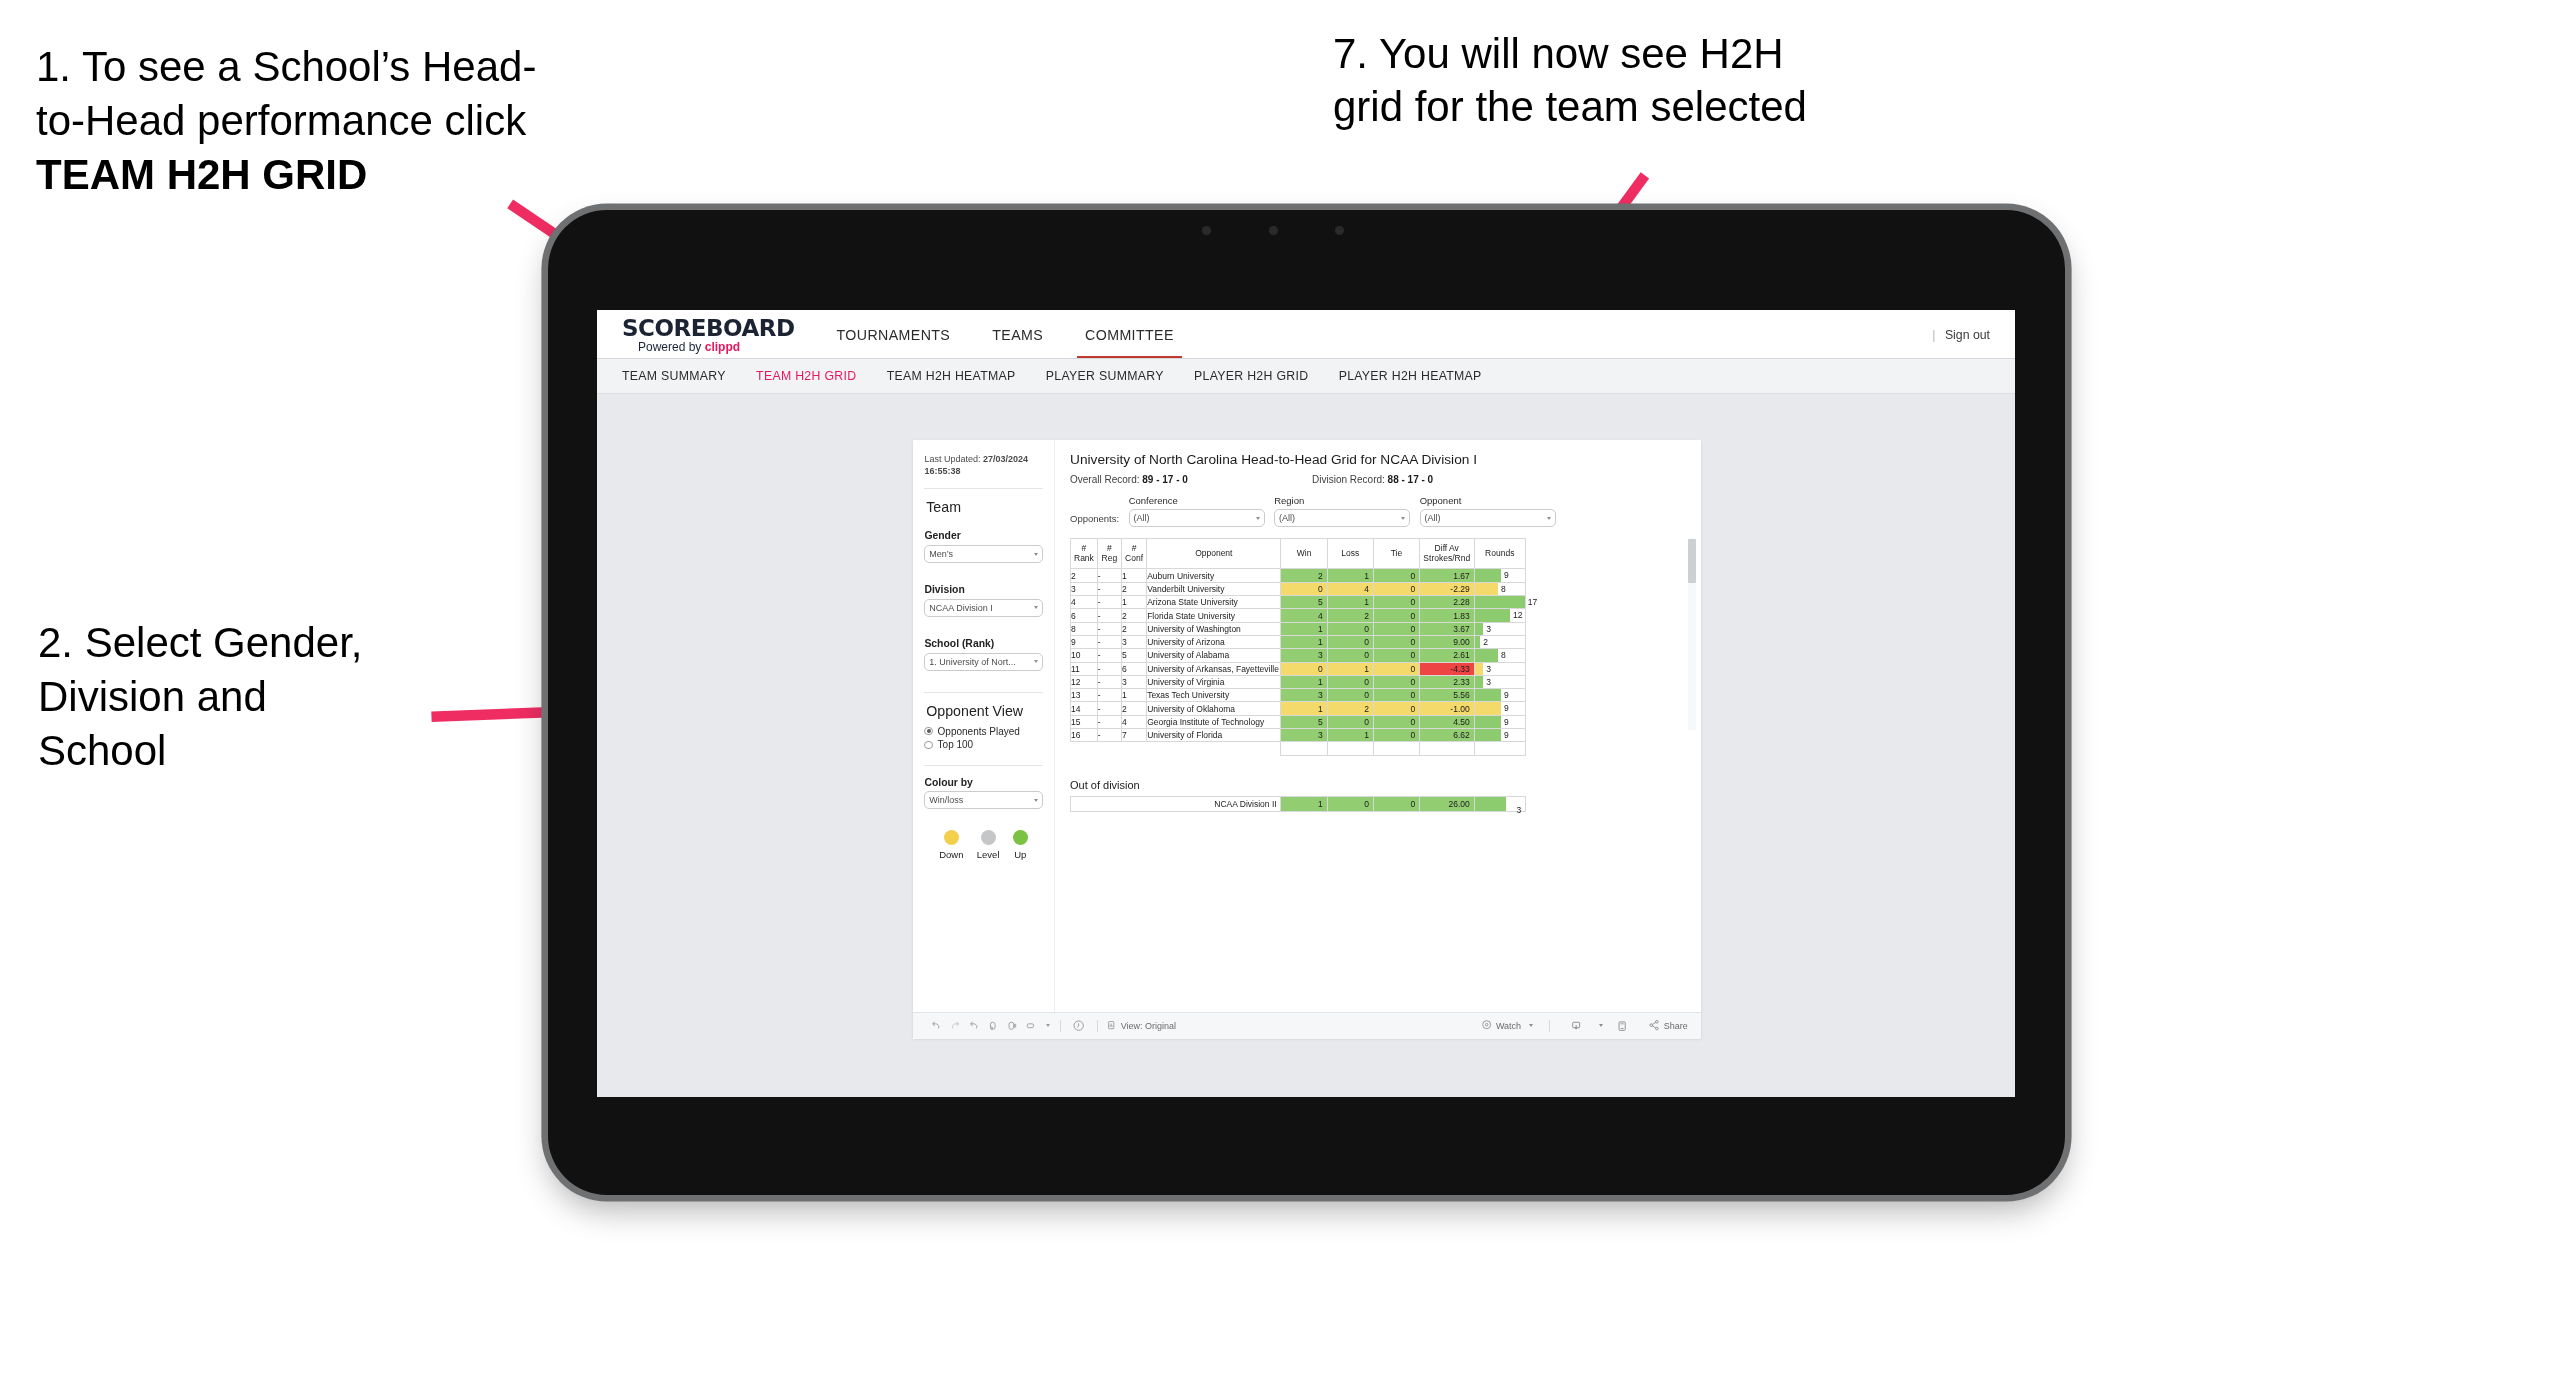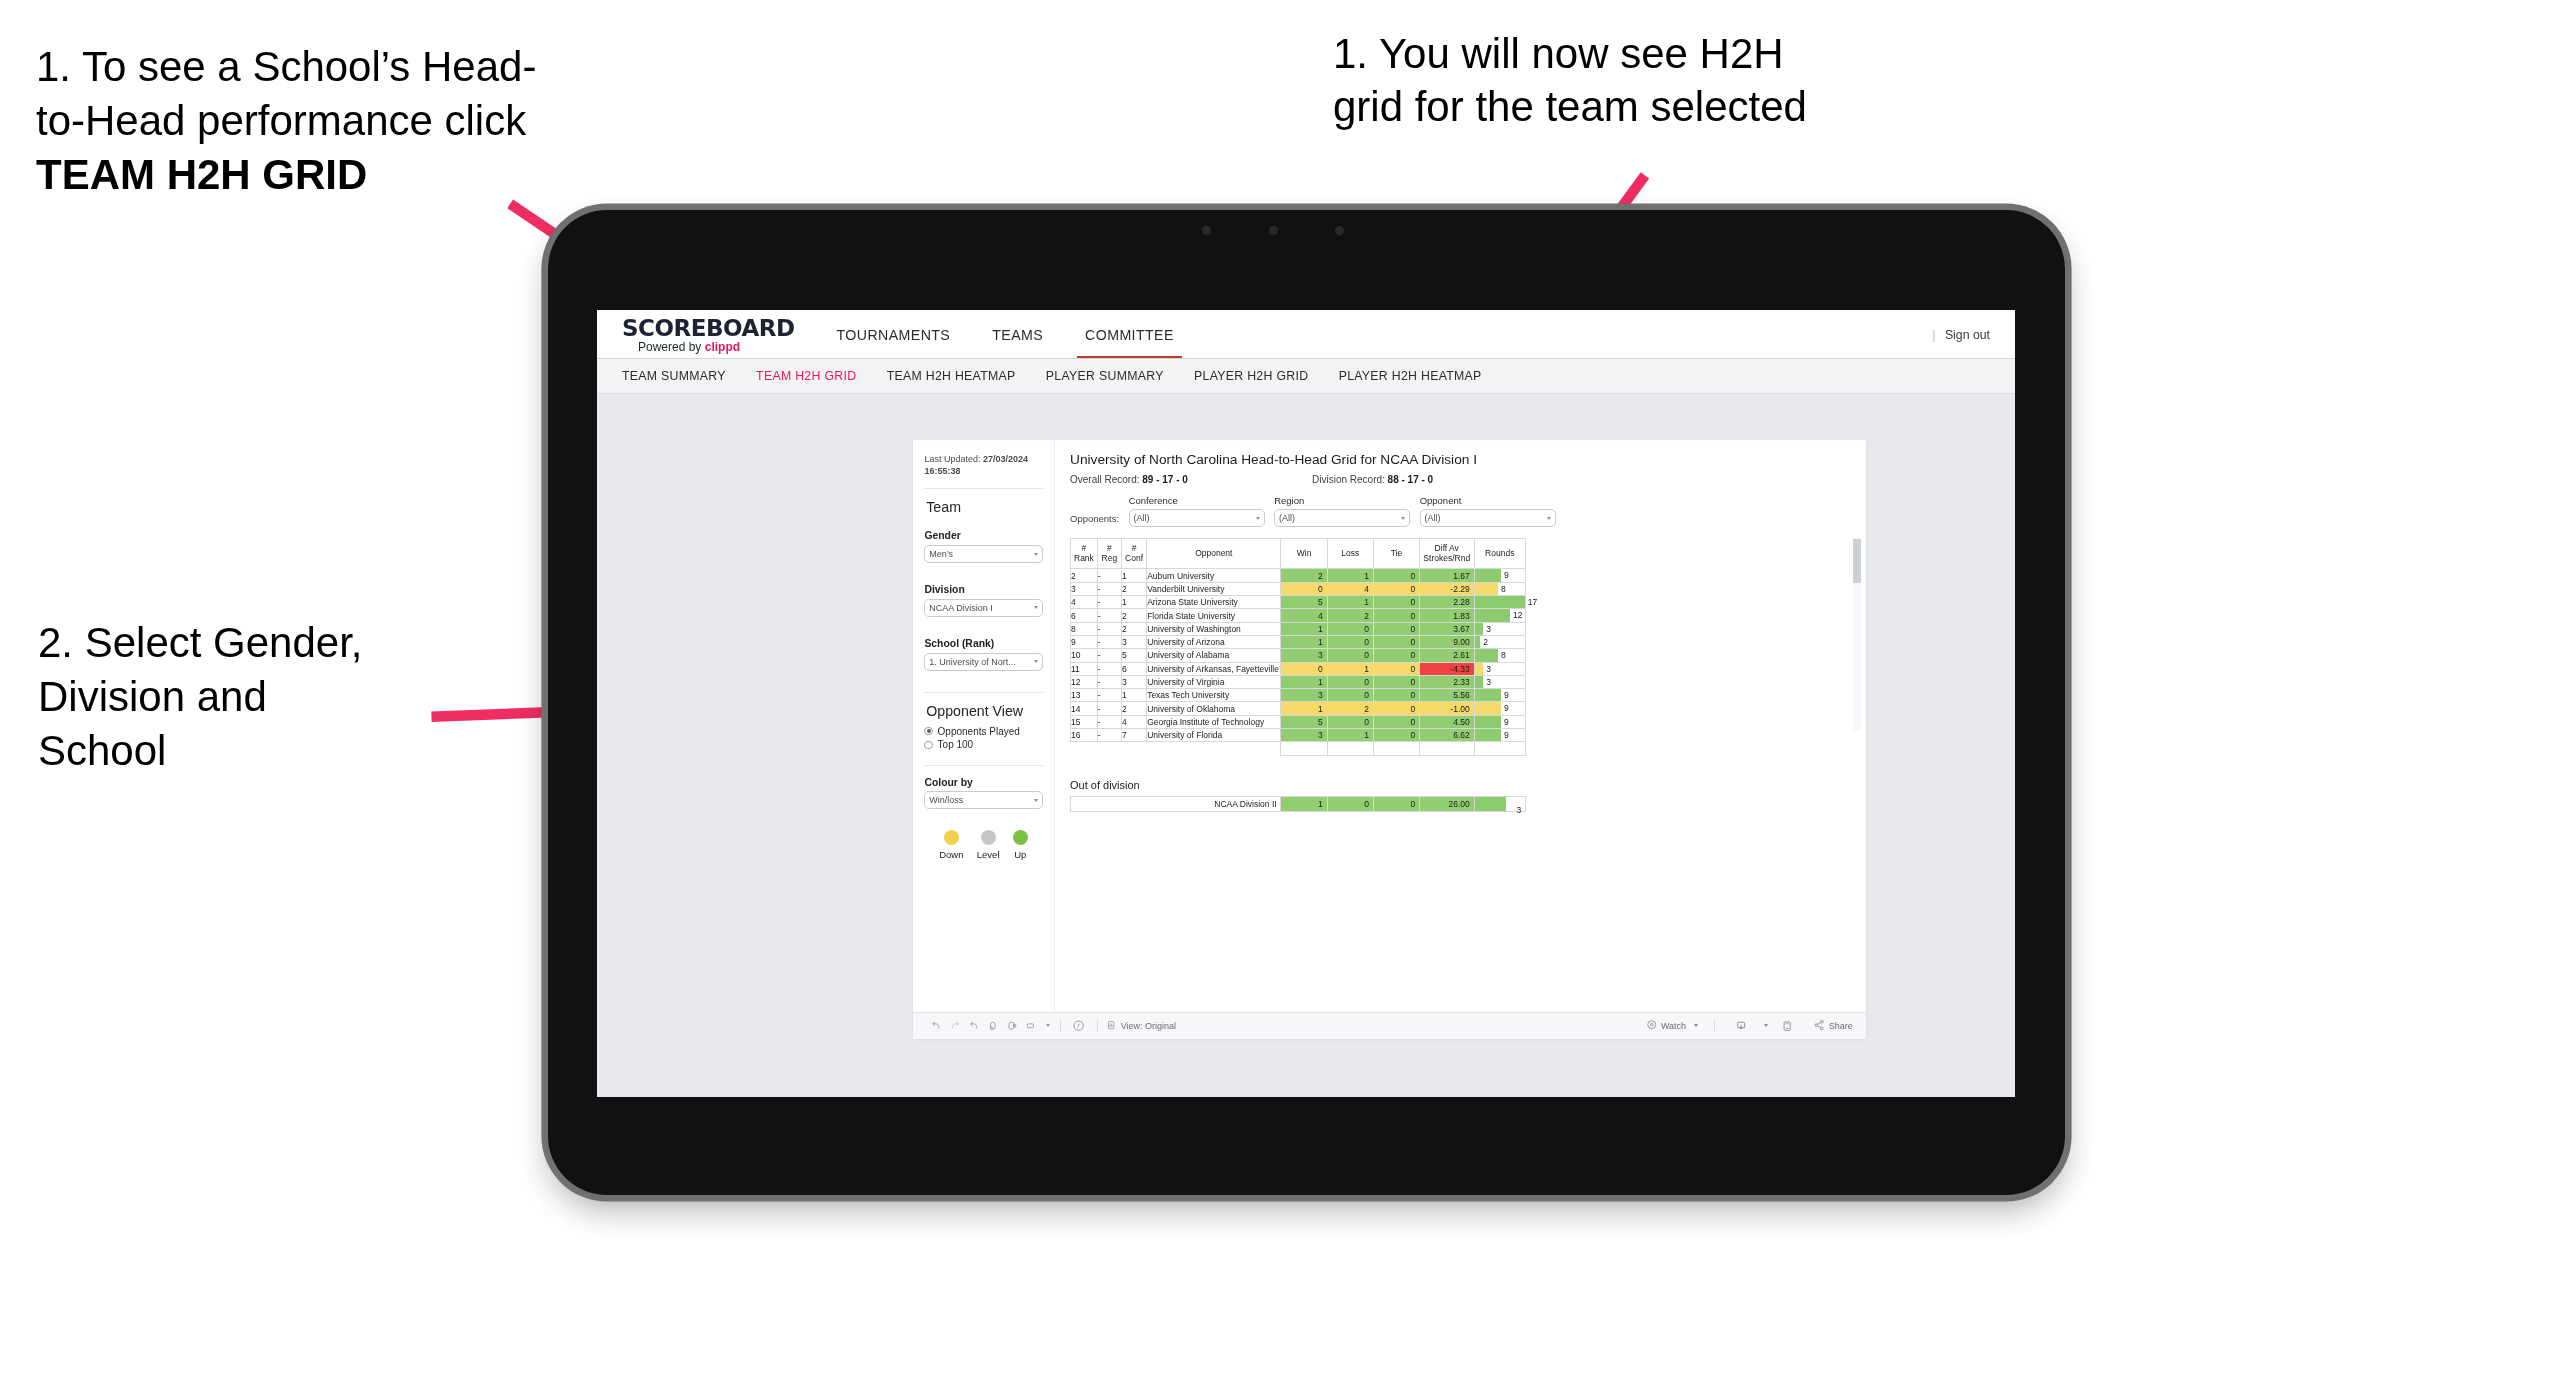--- a/index.html
+++ b/index.html
@@ -45,21 +45,21 @@
   .signout{cursor:pointer;}
   .appbar-underline{position:absolute;left:0;right:0;bottom:0;height:0.9px;background:#d4d6d9;}
 
   .subnav{height:34px;background:#f2f3f5;display:flex;align-items:center;padding-left:25px;gap:0;border-bottom:0.9px solid #dcdee1;}
   .subnav-item{font-size:12.3px;color:#2b2b2b;letter-spacing:0.3px;padding:0 17px 0 0;margin-right:13.3px;cursor:pointer;white-space:nowrap;}
   .subnav-item.active{color:#e8175d;}
 
   
   .workbook{position:relative;height:703px;background:#e7e9ec;}
   .viz{
-    position:absolute;left:316px;top:46px;width:953px;height:599px;
+    position:absolute;left:316px;top:46px;width:788px;height:599px;
     background:#fafafa;box-shadow:0 0.9px 2.8px rgba(0,0,0,.10);
     display:flex;flex-direction:column;
   }
   .viz-inner{flex:1;display:flex;overflow:hidden;}
 
   
   .side{width:142px;background:#fff;padding:13.3px 11.4px 0 11.4px;border-right:0.9px solid #eceef0;box-sizing:border-box;}
   .updated{font-size:9px;color:#4a4a4a;line-height:1.35;}
   .updated b{font-weight:bold;}
   .hr{height:0.9px;background:#e3e5e7;margin:10.4px 0 10.4px 0;}
@@ -123,21 +123,21 @@
 </style>
 </head>
 <body>
 
 <div class="callout" id="callout-1"><span>1. To see a School’s Head-</span><br><span>to-Head performance click</span><br><span class="bold">TEAM H2H GRID</span></div>
 
 <div class="callout" id="callout-2">2. Select Gender,
 Division and
 School</div>
 
-<div class="callout" id="callout-3">1. You will now see H2H
+<div class="callout" id="callout-3">7. You will now see H2H
 grid for the team selected</div>
 
 <svg class="arrow-svg" viewBox="0 0 2717 1462">
   <defs>
     <marker id="ah" markerWidth="6" markerHeight="6" refX="2.6" refY="3" orient="auto">
       <path d="M0,0 L6,3 L0,6 z" fill="#ef2d62"></path>
     </marker>
   </defs>
   <line x1="538" y1="215" x2="800" y2="392" stroke="#ef2d62" stroke-width="11" marker-end="url(#ah)"></line>
   <line x1="455" y1="756" x2="880" y2="740" stroke="#ef2d62" stroke-width="11" marker-end="url(#ah)"></line>

